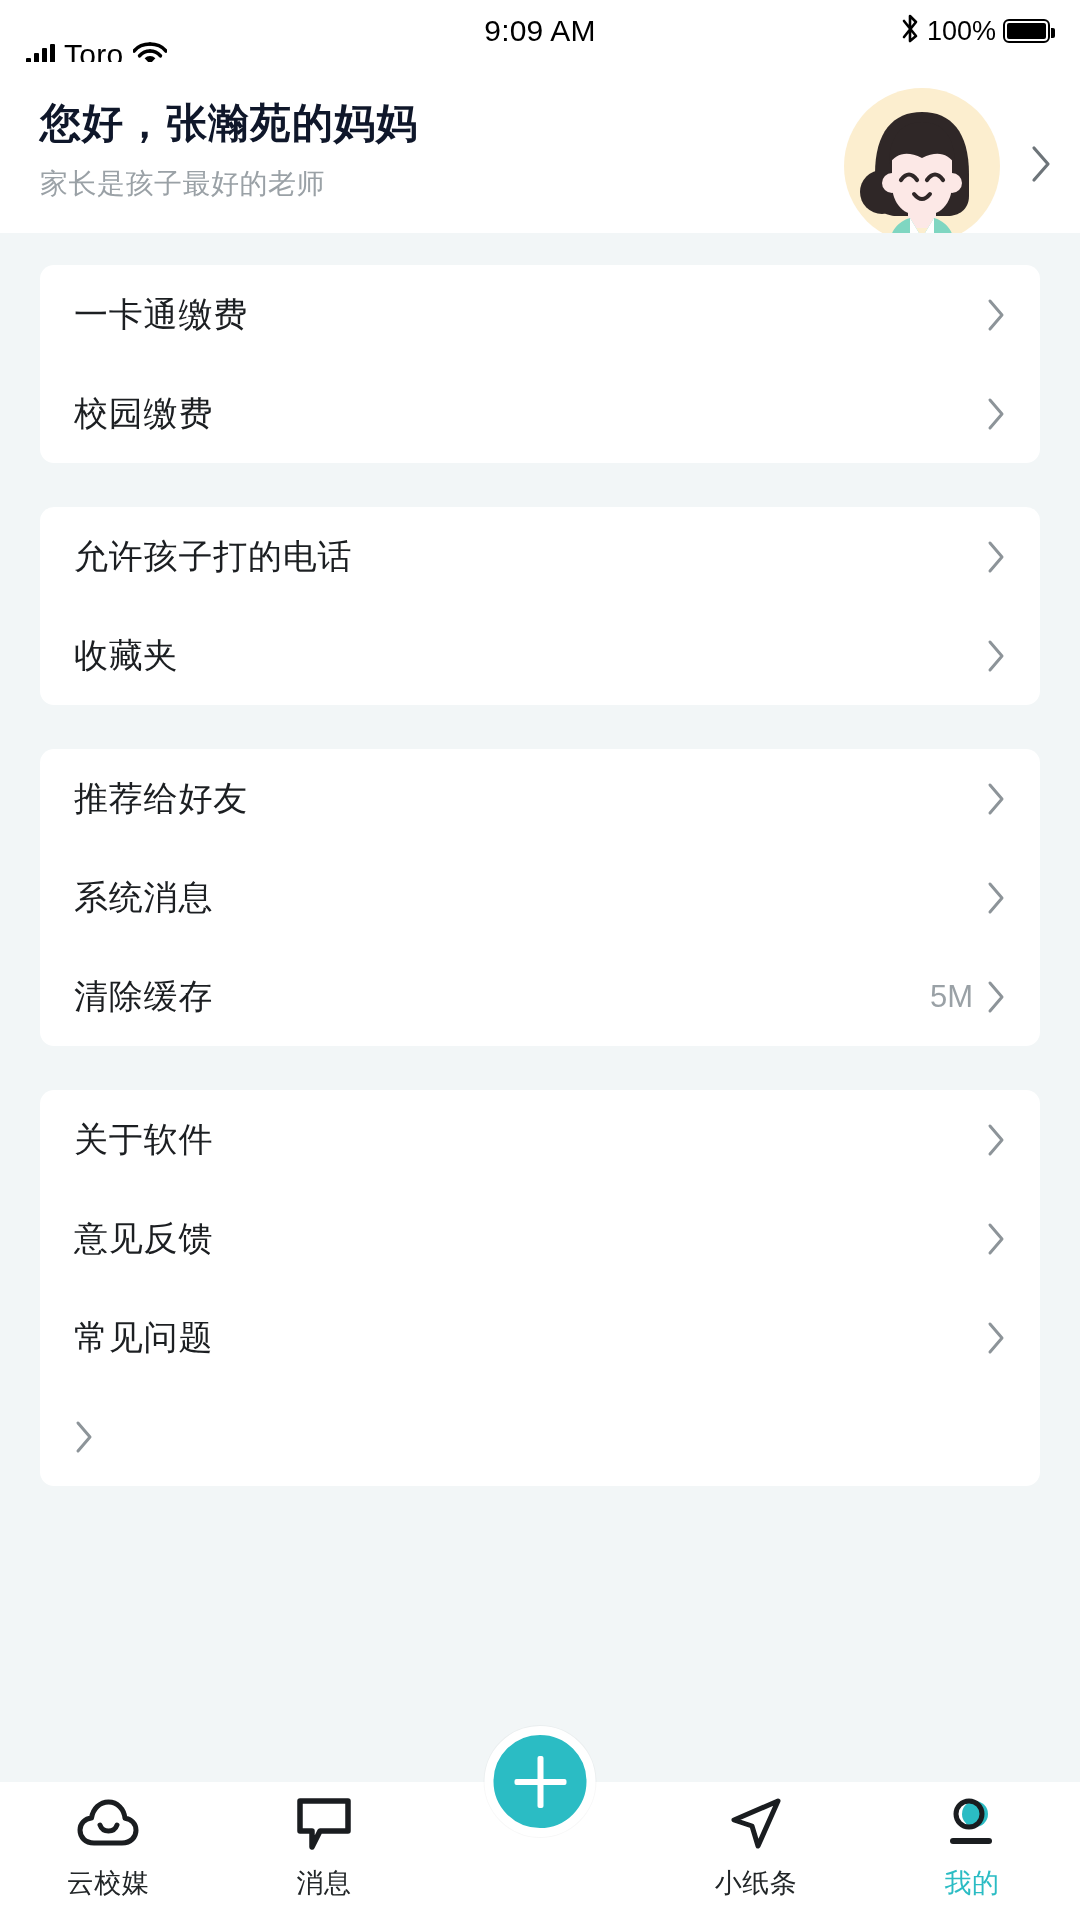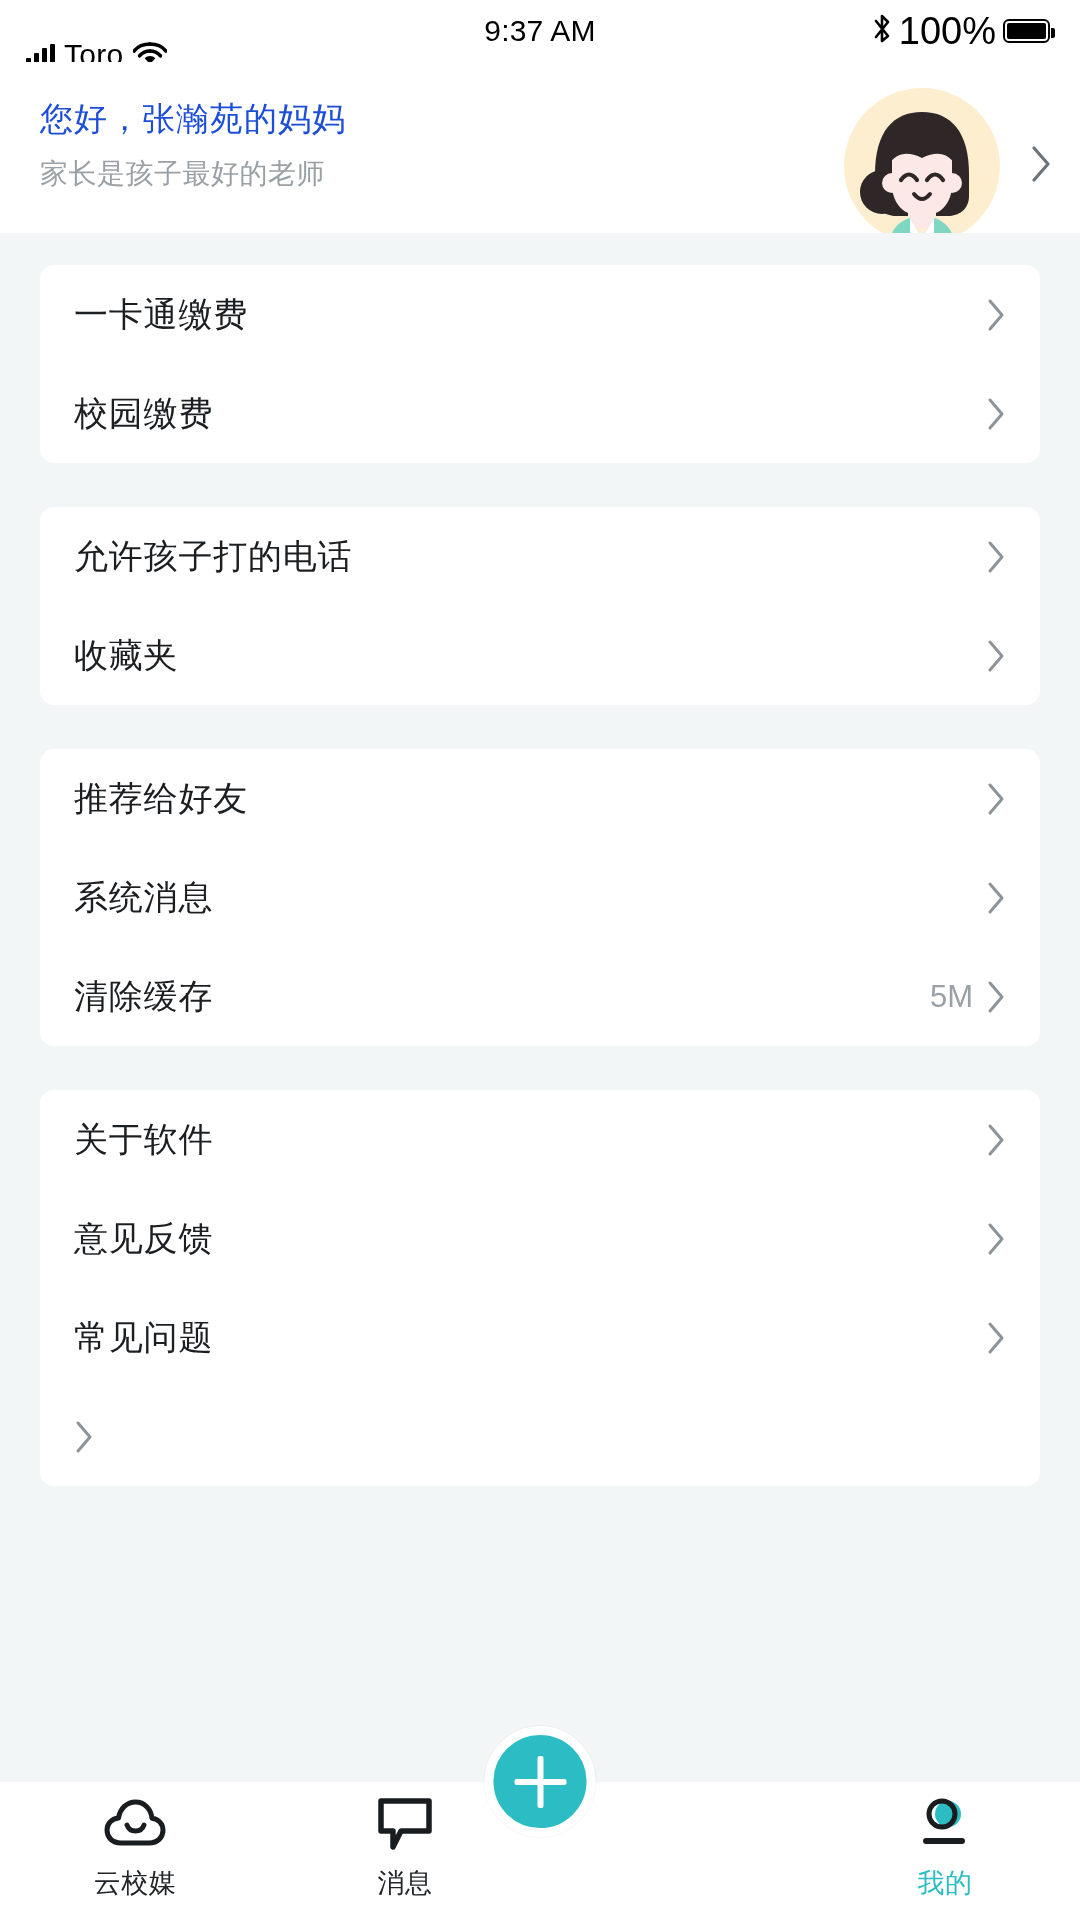--- a/index.html
+++ b/index.html
@@ -15,21 +15,21 @@
   .statusbar{
     height:62px; background:#ffffff;
     display:flex; align-items:center; justify-content:space-between;
     padding:0 30px 0 26px;
   }
   .sb-left{ display:flex; align-items:center; gap:9px;margin-top:48px; }
   .sb-carrier{ font-size:30px; font-weight:400; color:#000; letter-spacing:.3px; }
   .sb-center{ font-size:30px; font-weight:500; color:#000; letter-spacing:.2px;
               position:absolute; left:0; right:0; text-align:center; pointer-events:none;}
   .sb-right{ display:flex; align-items:center; gap:7px; }
-  .sb-battery-text{ font-size:38px; color:#000; }
+  .sb-battery-text{ font-size:27px; color:#000; }
   .bars{ display:flex; align-items:flex-end; gap:3px; height:22px; }
   .bars i{ display:block; width:5px; background:#000; border-radius:1px; }
   .bars i:nth-child(1){height:8px}
   .bars i:nth-child(2){height:13px}
   .bars i:nth-child(3){height:18px}
   .bars i:nth-child(4){height:22px}
   .battery{
     width:47px; height:24px; border:2.5px solid #000; border-radius:6px;
     position:relative; display:flex; align-items:center; padding:2px;
   }
@@ -39,21 +39,21 @@
   }
   .battery span{ display:block; height:100%; width:100%; background:#000; border-radius:2px; }
 
   
   .header{
     background:#ffffff; height:171px;
     display:flex; align-items:flex-start; padding:22px 28px 0 40px;
     position:relative;
   }
   .greet{ flex:1; padding-top:14px; }
-  .greet-title{ font-size:33px; font-weight:400; color:#1d4ed8; letter-spacing:1px; line-height:1.25;}
+  .greet-title{ font-size:41px; font-weight:700; color:#0f172a; letter-spacing:1px; line-height:1.25;}
   .greet-sub{ font-size:28px; color:#9aa1a6; margin-top:16px; letter-spacing:.5px;}
   .avatar-wrap{ display:flex; align-items:center; gap:30px; padding-top:4px;}
   .avatar{
     width:156px; height:156px; border-radius:50%;
     background:#fceecf; position:relative; overflow:hidden; flex:none;
   }
   .chev-header{ color:#6d7479; }
 
   
   .content{
@@ -116,21 +116,21 @@
     <span>
       <svg width="34" height="26" viewBox="0 0 34 26">
         <path d="M17 4 C9 4 3.5 8 1 11" stroke="#000" stroke-width="3.6" fill="none" stroke-linecap="round"></path>
         <path d="M17 4 C25 4 30.5 8 33 11" stroke="#000" stroke-width="3.6" fill="none" stroke-linecap="round"></path>
         <path d="M17 11 C12 11 8.6 13.6 6.6 15.8" stroke="#000" stroke-width="3.6" fill="none" stroke-linecap="round"></path>
         <path d="M17 11 C22 11 25.4 13.6 27.4 15.8" stroke="#000" stroke-width="3.6" fill="none" stroke-linecap="round"></path>
         <path d="M17 24 l-5.4 -5.8 a7.6 7.6 0 0 1 10.8 0 Z" fill="#000"></path>
       </svg>
     </span>
   </div>
-  <div class="sb-center">9:37 AM</div>
+  <div class="sb-center">9:09 AM</div>
   <div class="sb-right">
     <span>
       <svg width="20" height="32" viewBox="0 0 20 32">
         <path d="M4 8 L16 23 L10 28 L10 3 L16 9 L4 24" stroke="#000" stroke-width="2.6" fill="none" stroke-linejoin="round" stroke-linecap="round"></path>
       </svg>
     </span>
     <span class="sb-battery-text">100%</span>
     <span class="battery">
         <span></span>
       </span>
@@ -292,20 +292,28 @@
     <span class="tab-icon">
       <svg width="56" height="54" viewBox="0 0 56 54">
         <path d="M4 4 L52 4 L52 34 L24 34 L16 50 L16 34 L4 34 Z" stroke="#1a1d20" stroke-width="5.5" fill="none" stroke-linejoin="round"></path>
       </svg>
     </span>
     <span class="tab-label">消息</span>
   </div>
 
   <div class="tab spacer"></div>
 
+  <div class="tab">
+    <span class="tab-icon">
+      <svg width="58" height="58" viewBox="0 0 58 58">
+        <path d="M51 6 L7 25 L25 31 L31 51 Z" stroke="#1a1d20" stroke-width="5" fill="none" stroke-linejoin="round"></path>
+      </svg>
+    </span>
+    <span class="tab-label">小纸条</span>
+  </div>
 
   <div class="tab active">
     <span class="tab-icon">
       <svg width="58" height="54" viewBox="0 0 58 54">
         <circle cx="32" cy="17" r="13" fill="#2bbcc4"></circle>
         <circle cx="26" cy="17" r="13" stroke="#1a1d20" stroke-width="5" fill="none"></circle>
         <path d="M10 44 L46 44" stroke="#1a1d20" stroke-width="6" stroke-linecap="round"></path>
       </svg>
     </span>
     <span class="tab-label">我的</span>

